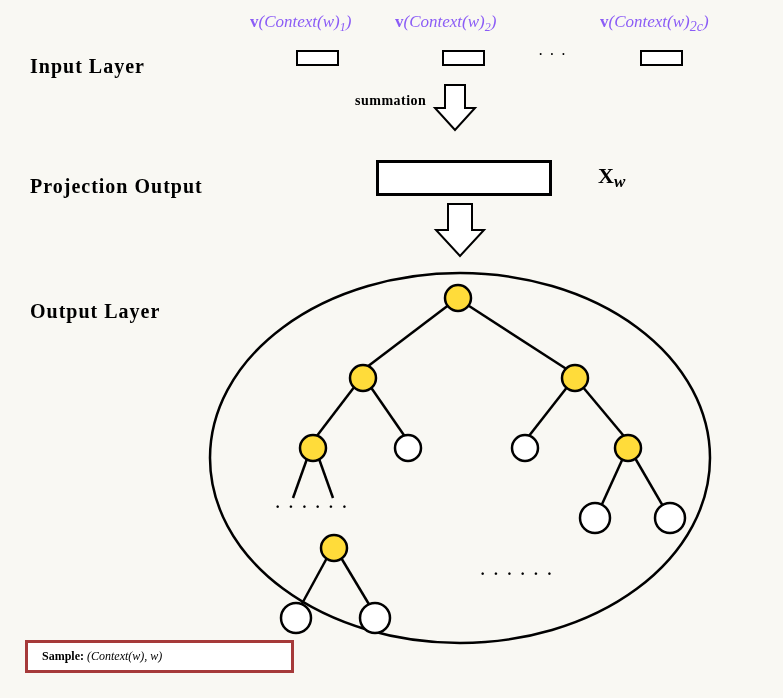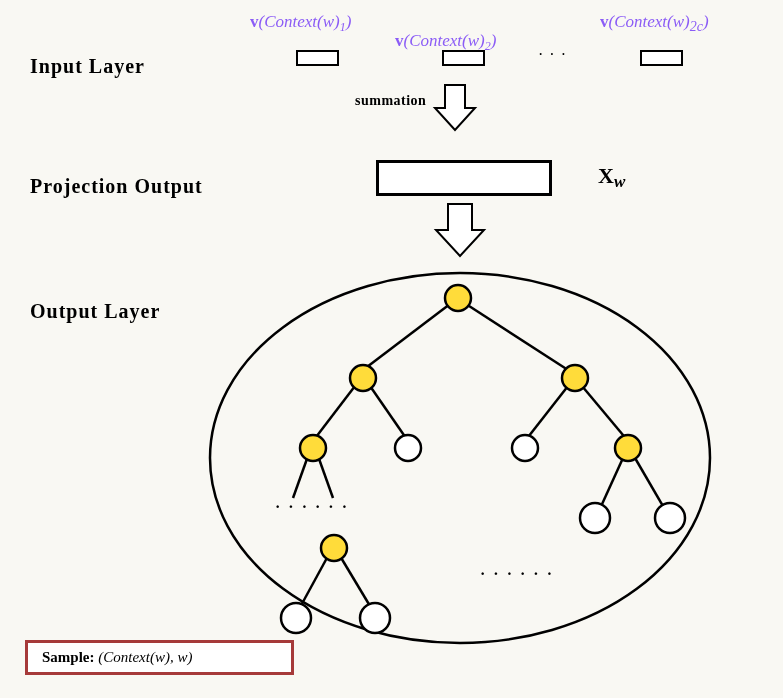--- a/index.html
+++ b/index.html
@@ -64,40 +64,40 @@
     font-size: 16px;
     letter-spacing: 8px;
     color: #000;
     font-weight: bold;
   }
   .sample-box {
     position: absolute;
     border: 3px solid #a63a3a;
     background: #fff;
     padding: 6px 14px;
-    font-size: 15px;
+    font-size: 12px;
   }
   .sample-box .sb-label {
     font-weight: bold;
   }
   .sample-box .sb-math {
     font-style: italic;
   }
 </style>
 </head>
 <body>
 
 <div class="label" style="left:30px; top:55px;">Input Layer</div>
 <div class="label" style="left:30px; top:175px;">Projection Output</div>
 <div class="label" style="left:30px; top:300px;text-align:center;">Output Layer</div>
 
 <div class="math" style="left:250px; top:12px;">
   <span style="font-weight:bold;font-style:normal;">v</span>(<span>Context</span>(<span>w</span>)<sub style="font-size:12px;">1</sub>)
 </div>
-<div class="math" style="left:395px; top:12px;margin-top:19px;">
+<div class="math" style="left:395px; top:12px;">
   <span style="font-weight:bold;font-style:normal;">v</span>(<span>Context</span>(<span>w</span>)<sub style="font-size:12px;">2</sub>)
 </div>
 <div class="math" style="left:600px; top:12px;">
   <span style="font-weight:bold;font-style:normal;">v</span>(<span>Context</span>(<span>w</span>)<sub style="font-size:14px;">2c</sub>)
 </div>
 
 <div class="small-rect" style="left:296px; top:50px;"></div>
 <div class="small-rect" style="left:442px; top:50px;"></div>
 <div class="ellipsis" style="left:538px; top:46px;">···</div>
 <div class="small-rect" style="left:640px; top:50px;"></div>

